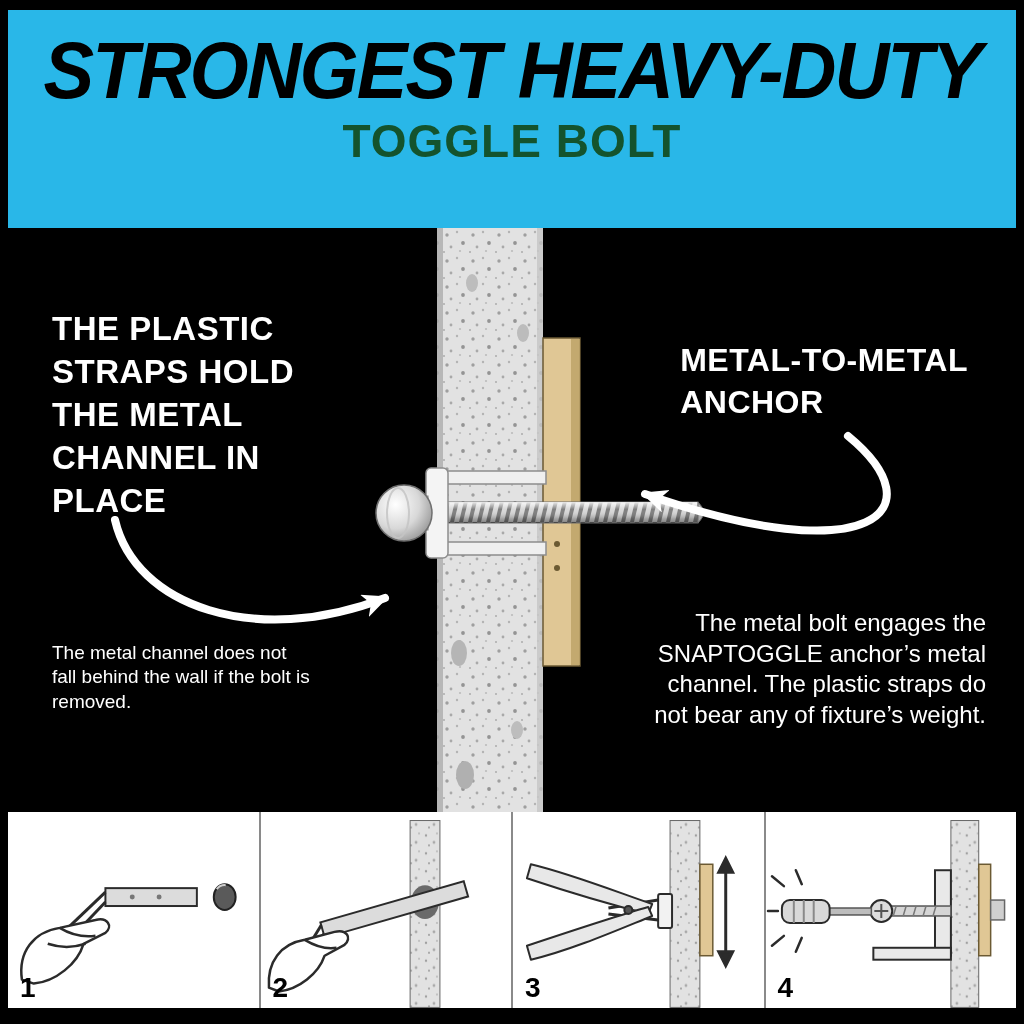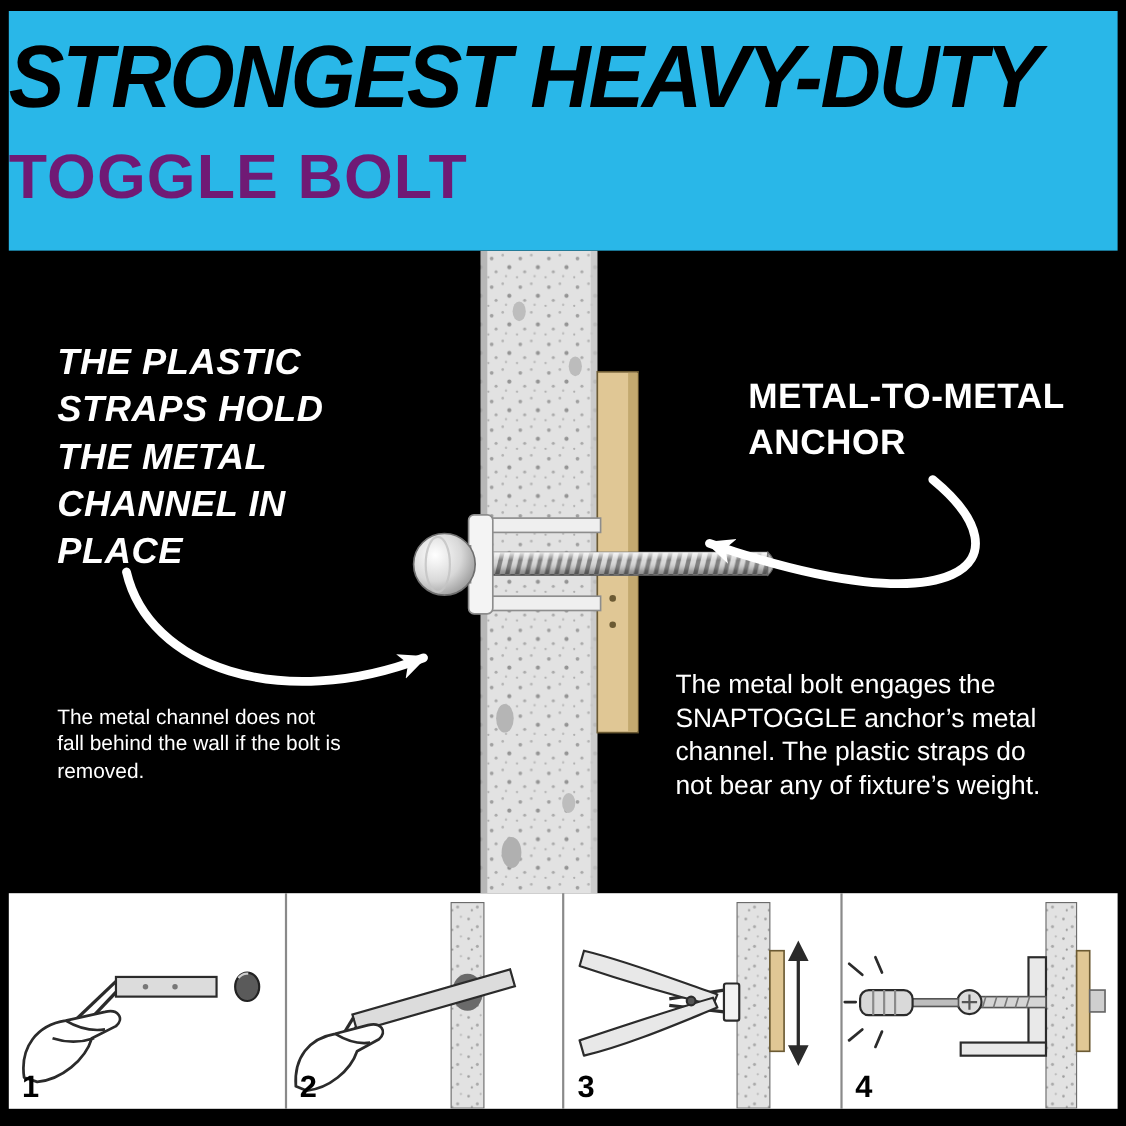--- a/index.html
+++ b/index.html
@@ -4,43 +4,43 @@
 <style>
   * { margin:0; padding:0; box-sizing:border-box; }
   html, body { width:1024px; height:1024px; overflow:hidden; background:#000; }
   body { font-family:"Liberation Sans", sans-serif; }
 
   .poster { position:relative; width:1024px; height:1024px; background:#000; }
 
   
   .header {
     position:absolute; top:10px; left:8px; right:8px; height:218px;
-    background:#29b7e8; text-align:left; overflow:hidden;
+    background:#29b7e8; text-align:center; overflow:hidden;
   }
   .main-title {
     padding-top:22px;
     font-size:76px; font-weight:900; font-style:italic;
     letter-spacing:-2px; color:#000; line-height:1.0;
     transform:scaleY(1.06);
   }
   .subtitle {
-    margin-top:25px;
-    font-size:57px; font-weight:800; color:#701a75;
+    margin-top:10px;
+    font-size:46px; font-weight:800; color:#14532d;
     letter-spacing:1px; line-height:1.0;
   }
 
   
   .main { position:absolute; top:228px; left:0; width:1024px; height:584px; background:#000; }
   .main svg.diagram { position:absolute; left:0; top:0; width:1024px; height:584px; display:block; }
 
   .overlay { position:absolute; color:#fff; white-space:pre-line; }
-  .left-heading  { left:52px;  top:80px;  font-size:33px; font-weight:800; line-height:1.3; letter-spacing:0.5px;font-style:italic; }
+  .left-heading  { left:52px;  top:80px;  font-size:33px; font-weight:800; line-height:1.3; letter-spacing:0.5px; }
   .right-heading { right:56px; top:112px; font-size:32px; font-weight:800; line-height:1.3; letter-spacing:0.5px; }
   .left-caption  { left:52px;  top:413px; font-size:19px; line-height:1.28; }
-  .right-caption { right:38px; top:380px; width:372px; font-size:24px; line-height:1.28; text-align:left; }
+  .right-caption { right:38px; top:380px; width:372px; font-size:24px; line-height:1.28; text-align:right; }
 
   
   .steps {
     position:absolute; top:812px; left:8px; width:1008px; height:196px;
     background:#fff; display:flex;
   }
   .step { flex:1 1 0; position:relative; overflow:hidden; }
   .step + .step { border-left:2px solid #8a8a8a; }
   .step svg { position:absolute; inset:0; width:100%; height:100%; display:block; }
   .step-num {

